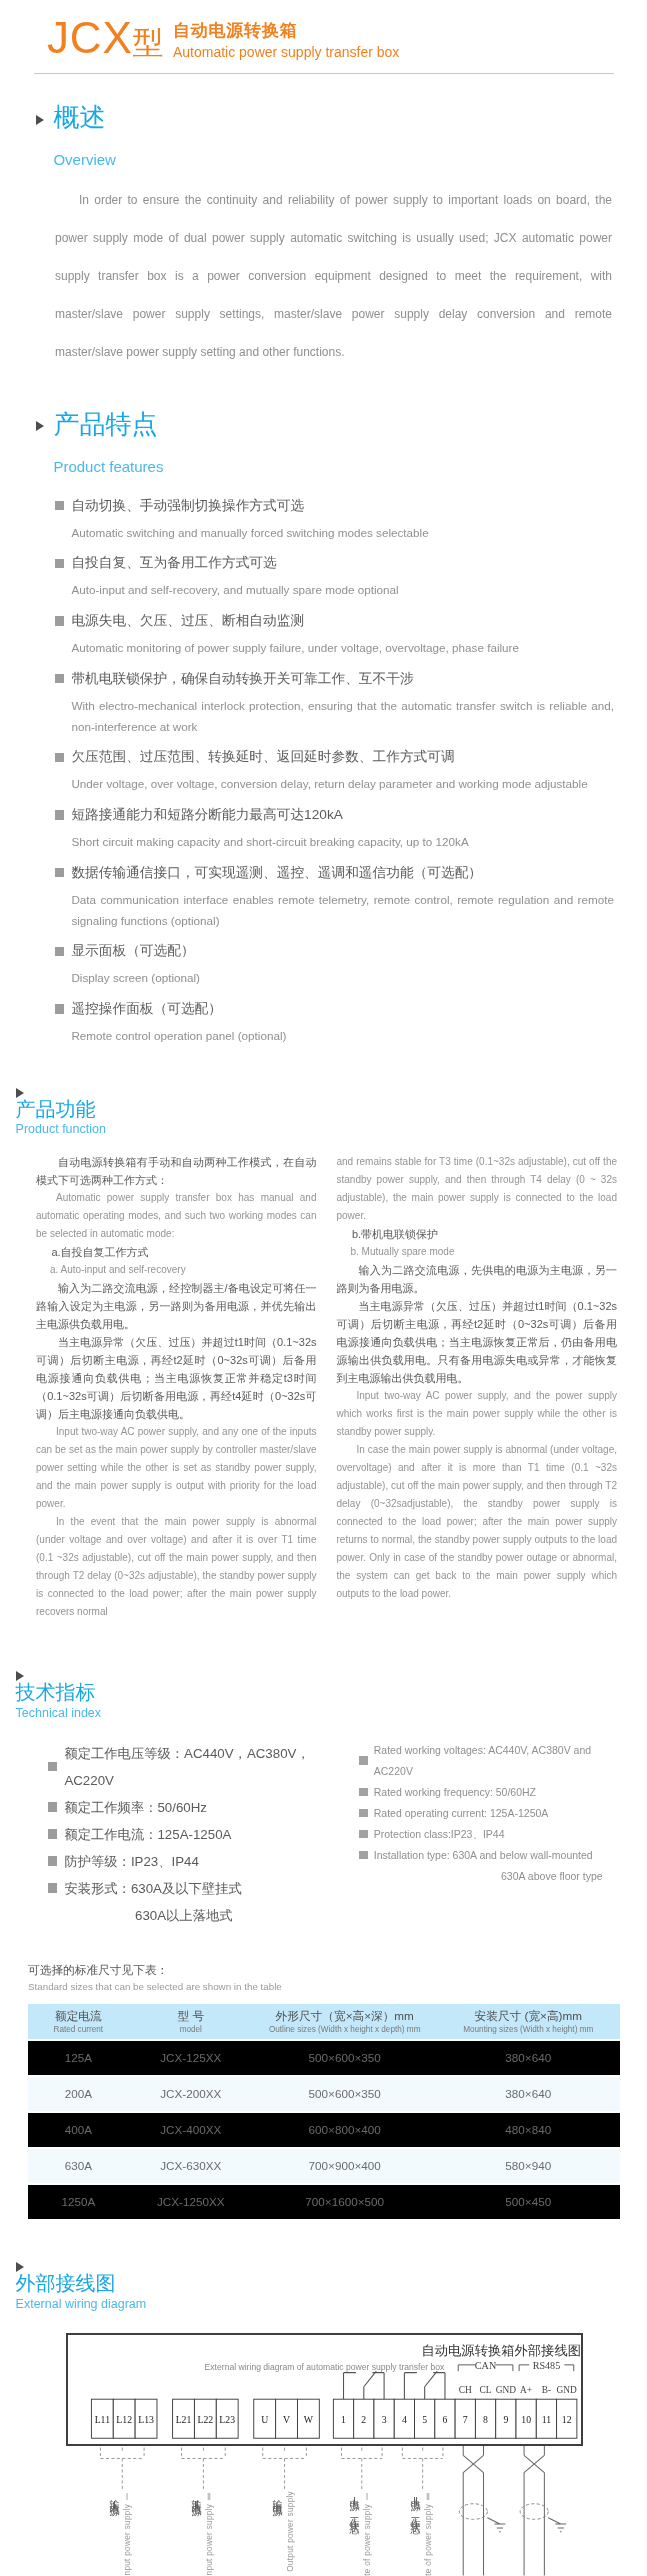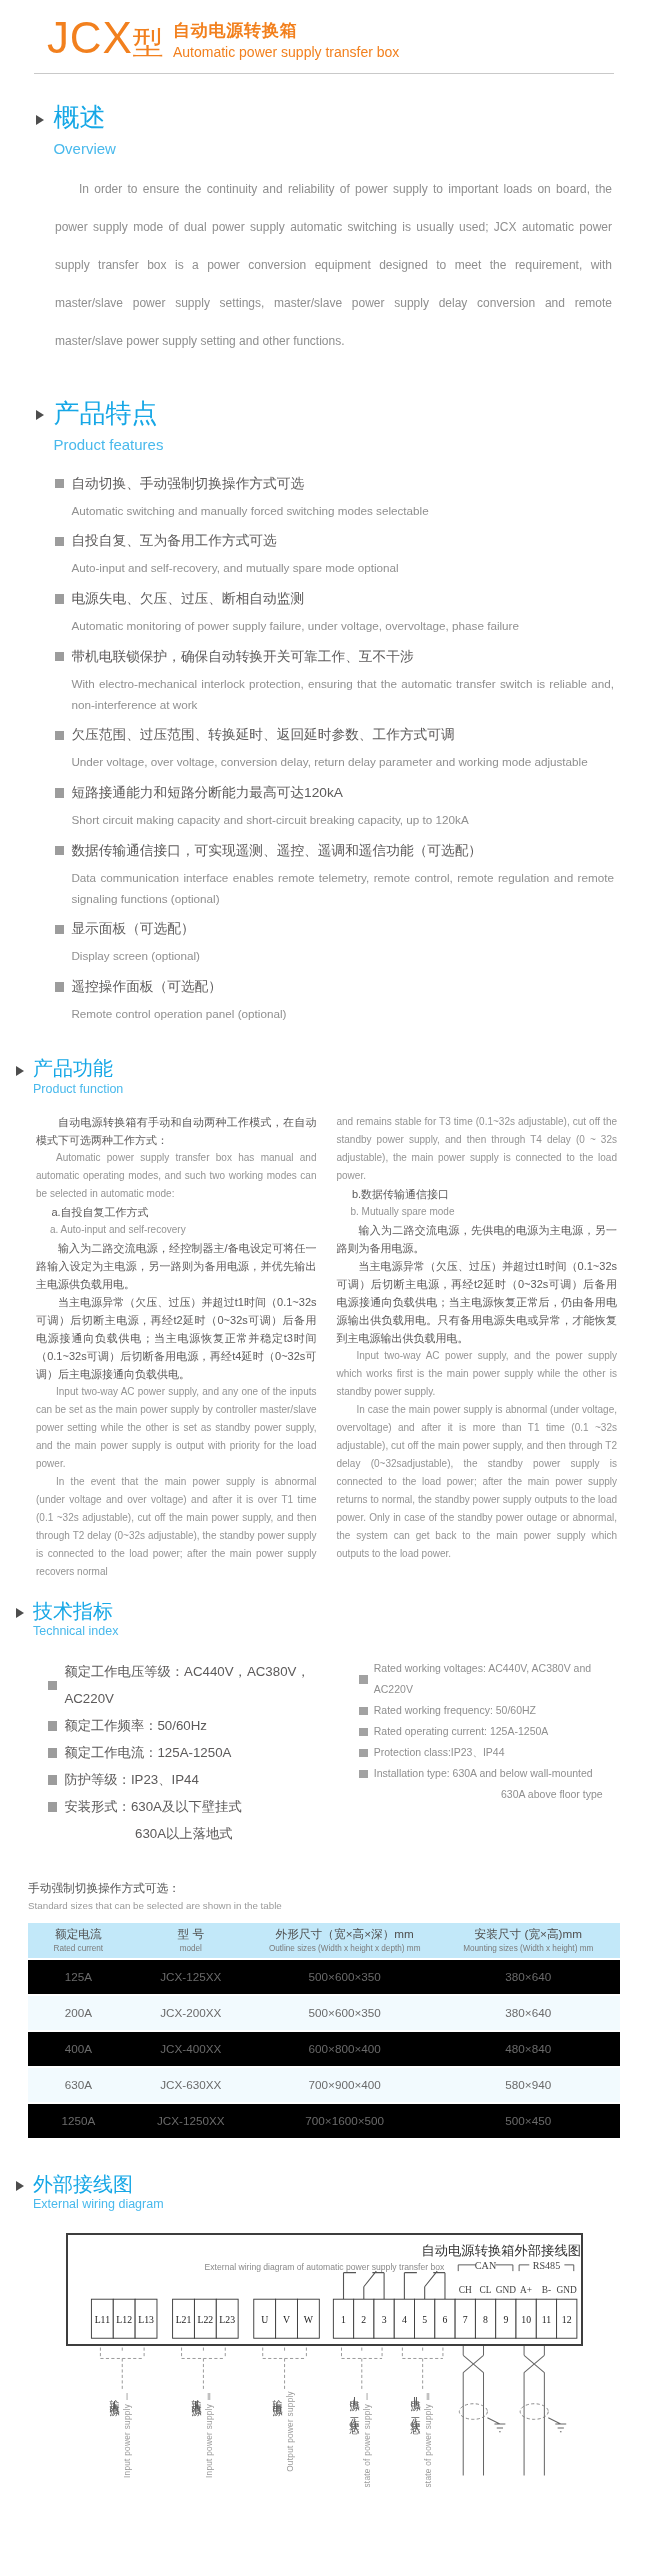--- a/index.html
+++ b/index.html
@@ -11,29 +11,29 @@
   .jcx { font-size:44px; letter-spacing:0.8px; }
   .xing { font-size:31px; }
   .brand-titles { margin-left:9.4px; padding-top:3.9px; }
   .brand-cn { font-size:17px; font-weight:bold; letter-spacing:0.8px; }
   .brand-en { font-size:14px; margin-top:1.6px; }
   .divider { height:0.8px; background:#c9c9c9; margin:12.5px 34px 0 34px; }
 
   
   .sec-head { display:flex; }
   .sec-big { padding-left:36px; }
-  .sec-small { padding-left:15.6px; }
+  .sec-small { padding-left:15.6px;flex-direction:column; }
   .tri { width:0; height:0; border-left:8.6px solid #4d4d4d; border-top:5.5px solid transparent;
          border-bottom:5.5px solid transparent; margin-right:9.4px; }
   .sec-big .tri { margin-top:11.7px; }
   .sec-small .tri { margin-top:8.6px; }
   .sec-cn { color:#16a7e6; }
   .sec-en { color:#49b9ec; }
   .sec-big .sec-cn { font-size:26px; line-height:1.15; }
-  .sec-big .sec-en { font-size:15px; margin-top:7px; }
+  .sec-big .sec-en { font-size:15px; margin-top:18px; }
   .sec-small .sec-cn { font-size:20px; line-height:1.15; }
   .sec-small .sec-en { font-size:12.5px; margin-top:1.6px; }
 
   
   .ov-cn { margin:20px 36px 0 55px; font-size:13.7px; color:#5c5a5a; line-height:38px;
            text-indent:2em; text-align:justify; }
   .ov-en { margin:12.5px 36px 0 55px; font-size:12px; color:#8f8f8f; line-height:38px;
            text-indent:2em; text-align:justify; }
 
   
@@ -83,21 +83,21 @@
   .wire-under { position:relative; height:142px; }
   .wire-under svg { position:absolute; left:0; top:0; }
   .vl { position:absolute; top:45px; display:flex; }
   .vcn { writing-mode:vertical-lr; text-orientation:upright; font-size:10px; color:#5a5a5a;
          letter-spacing:2.3px; }
   .ven { writing-mode:vertical-rl; transform:rotate(180deg); font-size:8.2px; color:#9a9a9a;
          margin-left:1.6px; letter-spacing:0.3px; }
 
   .mt-feat { margin-top:39px; }
   .mt-func { margin-top:33px; }
-  .mt-tech { margin-top:19px; }
+  .mt-tech { margin-top:41px; }
   .mt-wire { margin-top:33px; }
 
   svg text { font-family:"Liberation Serif","DejaVu Serif",serif; }
 </style>
 </head>
 <body>
 
 <div class="page">
 
   <div class="brand-row">
@@ -186,21 +186,21 @@
       <p class="fen">Automatic power supply transfer box has manual and automatic operating modes, and such two working modes can be selected in automatic mode:</p>
       <p class="fcn-sub">a.自投自复工作方式</p>
       <p class="fen-sub">a. Auto-input and self-recovery</p>
       <p class="fcn">输入为二路交流电源，经控制器主/备电设定可将任一路输入设定为主电源，另一路则为备用电源，并优先输出主电源供负载用电。</p>
       <p class="fcn">当主电源异常（欠压、过压）并超过t1时间（0.1~32s可调）后切断主电源，再经t2延时（0~32s可调）后备用电源接通向负载供电；当主电源恢复正常并稳定t3时间（0.1~32s可调）后切断备用电源，再经t4延时（0~32s可调）后主电源接通向负载供电。</p>
       <p class="fen">Input two-way AC power supply, and any one of the inputs can be set as the main power supply by controller master/slave power setting while the other is set as standby power supply, and the main power supply is output with priority for the load power.</p>
       <p class="fen">In the event that the main power supply is abnormal (under voltage and over voltage) and after it is over T1 time (0.1 ~32s adjustable), cut off the main power supply, and then through T2 delay (0~32s adjustable), the standby power supply is connected to the load power; after the main power supply recovers normal</p>
     </div>
     <div class="func-col">
       <p class="fen-cont">and remains stable for T3 time (0.1~32s adjustable), cut off the standby power supply, and then through T4 delay (0 ~ 32s adjustable), the main power supply is connected to the load power.</p>
-      <p class="fcn-sub">b.数据传输通信接口</p>
+      <p class="fcn-sub">b.带机电联锁保护</p>
       <p class="fen-sub">b. Mutually spare mode</p>
       <p class="fcn">输入为二路交流电源，先供电的电源为主电源，另一路则为备用电源。</p>
       <p class="fcn">当主电源异常（欠压、过压）并超过t1时间（0.1~32s可调）后切断主电源，再经t2延时（0~32s可调）后备用电源接通向负载供电；当主电源恢复正常后，仍由备用电源输出供负载用电。只有备用电源失电或异常，才能恢复到主电源输出供负载用电。</p>
       <p class="fen">Input two-way AC power supply, and the power supply which works first is the main power supply while the other is standby power supply.</p>
       <p class="fen">In case the main power supply is abnormal (under voltage, overvoltage) and after it is more than T1 time (0.1 ~32s adjustable), cut off the main power supply, and then through T2 delay (0~32sadjustable), the standby power supply is connected to the load power; after the main power supply returns to normal, the standby power supply outputs to the load power. Only in case of the standby power outage or abnormal, the system can get back to the main power supply which outputs to the load power.</p>
     </div>
   </div>
 
   <div class="sec-head sec-small mt-tech">
     <span class="tri"></span>
@@ -251,21 +251,21 @@
           <span>Protection class:IP23、IP44</span>
         </div>
       <div class="ti-en">
           <span class="sq-s"></span>
           <span>Installation type: 630A and below wall-mounted</span>
         </div>
       <div class="ti-en-more">630A above floor type</div>
     </div>
   </div>
 
-  <div class="size-note-cn">手动强制切换操作方式可选：</div>
+  <div class="size-note-cn">可选择的标准尺寸见下表：</div>
   <div class="size-note-en">Standard sizes that can be selected are shown in the table</div>
   <table class="size-table">
     <thead>
       <tr>
         <th class="c1">
             <div class="th-cn">额定电流</div>
             <div class="th-en">Rated current</div>
           </th>
         <th class="c2">
             <div class="th-cn">型 号</div>

